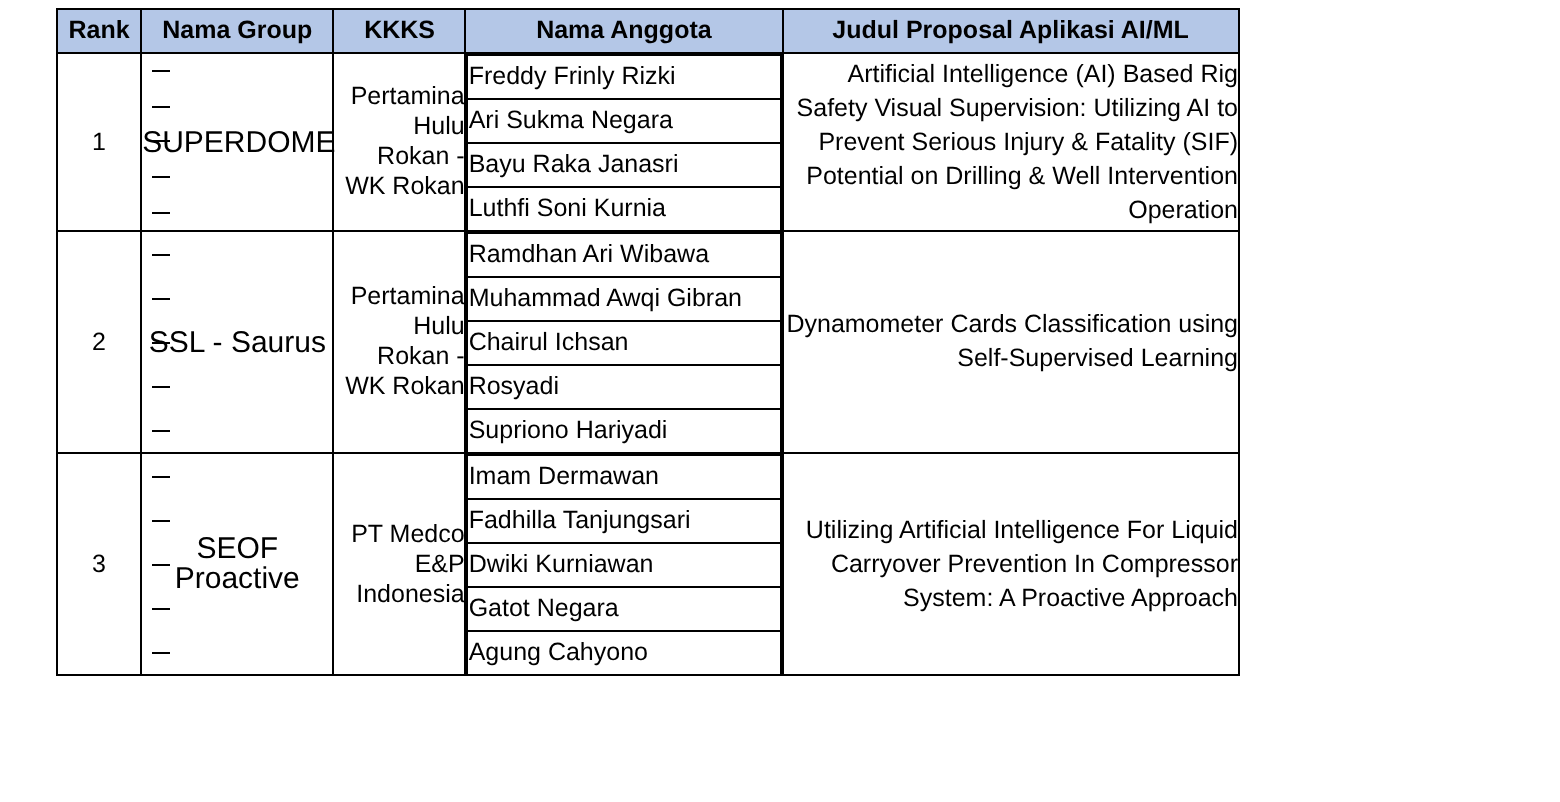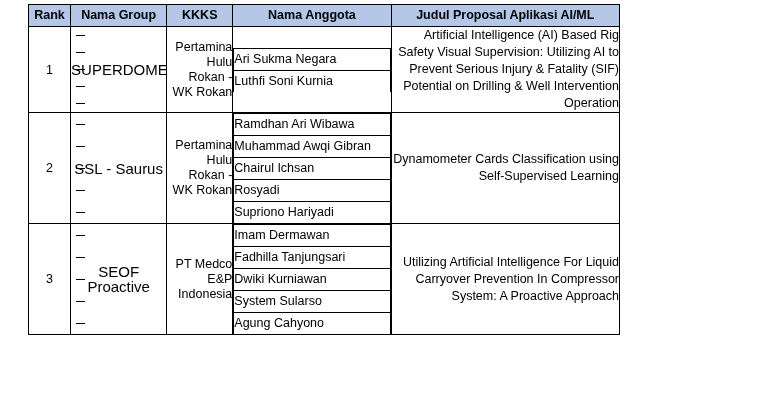--- a/index.html
+++ b/index.html
@@ -144,22 +144,28 @@
               <span></span>
               <span></span>
               <span></span>
           </span>
           <span class="group-label">SUPERDOME</span>
         </td>
         <td class="kkks-cell">Pertamina Hulu Rokan - WK Rokan</td>
         <td>
           <table style="border-collapse:collapse;width:100%;">
             <tbody>
+                <tr class="member-row">
+                  <td class="member-cell">Freddy Frinly Rizki</td>
+                </tr>
             <tr class="member-row">
                   <td class="member-cell">Ari Sukma Negara</td>
+                </tr>
+            <tr class="member-row">
+                  <td class="member-cell">Bayu Raka Janasri</td>
                 </tr>
             <tr class="member-row last">
                   <td class="member-cell">Luthfi Soni Kurnia</td>
                 </tr>
           </tbody>
             </table>
         </td>
         <td class="judul-cell">Artificial Intelligence (AI) Based Rig Safety Visual Supervision: Utilizing AI to Prevent Serious Injury &amp; Fatality (SIF) Potential on Drilling &amp; Well Intervention Operation</td>
       </tr>
 
@@ -219,21 +225,21 @@
                 <tr class="member-row">
                   <td class="member-cell">Imam Dermawan</td>
                 </tr>
             <tr class="member-row">
                   <td class="member-cell">Fadhilla Tanjungsari</td>
                 </tr>
             <tr class="member-row">
                   <td class="member-cell">Dwiki Kurniawan</td>
                 </tr>
             <tr class="member-row">
-                  <td class="member-cell">System Sularso</td>
+                  <td class="member-cell">Gatot Negara</td>
                 </tr>
             <tr class="member-row last">
                   <td class="member-cell">Agung Cahyono</td>
                 </tr>
           </tbody>
             </table>
         </td>
         <td class="judul-cell">Utilizing Artificial Intelligence For Liquid Carryover Prevention In Compressor System: A Proactive Approach</td>
       </tr>
 

